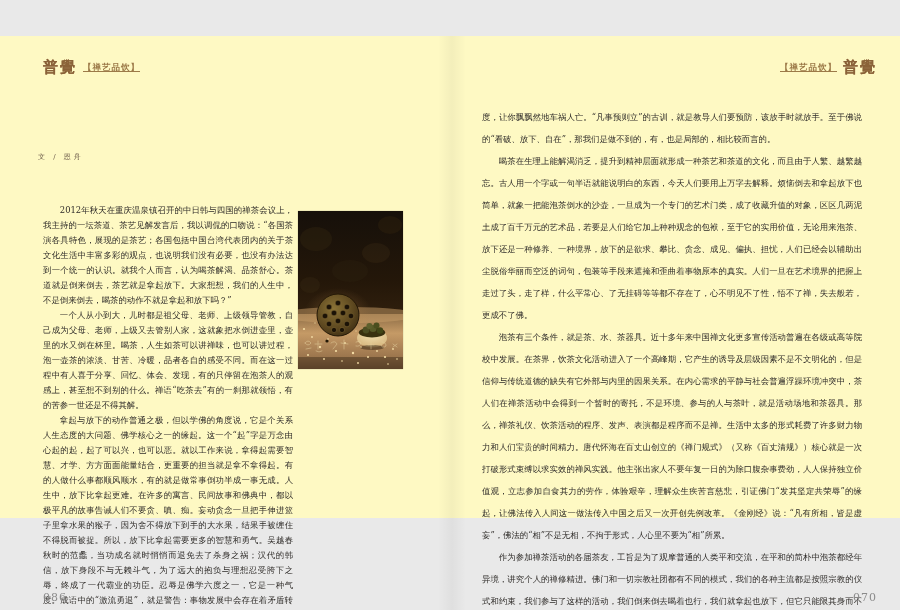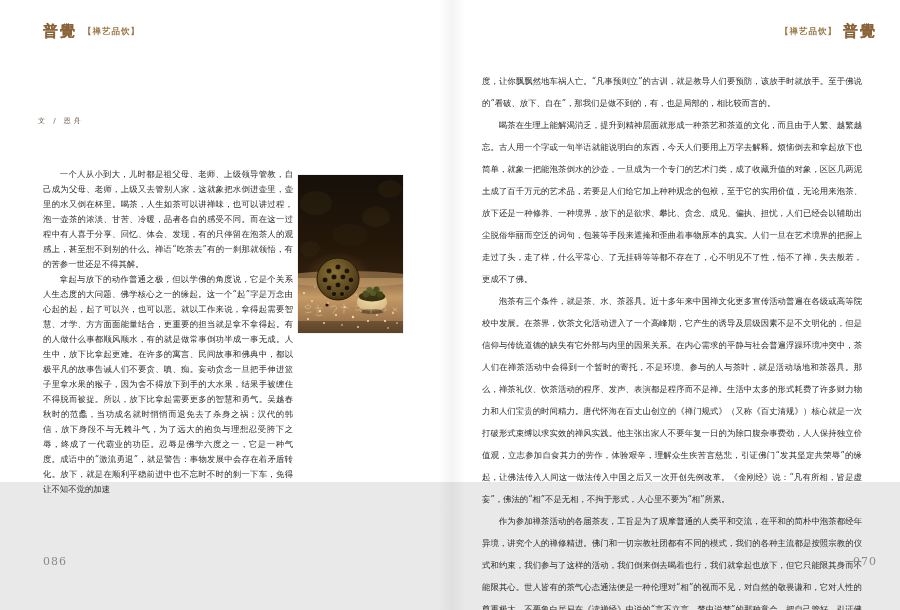--- a/index.html
+++ b/index.html
@@ -1,32 +1,33 @@
 <!DOCTYPE html>
 <html><head>
 <meta charset="utf-8">
 <style>
   html,body{margin:0;padding:0;}
   body{width:900px;height:610px;overflow:hidden;background:#e9e9e9;}
   .spread{
-    position:relative;width:900px;height:482px;background:#ffffff;
+    position:relative;width:900px;height:482px;background:#fef9c3;
     font-family:"DejaVu Serif","Liberation Serif",serif;
+    margin-top:36px;
   }
   .gutter{
     position:absolute;left:438px;top:0;width:28px;height:610px;
     background:linear-gradient(90deg,rgba(0,0,0,0) 0%,rgba(0,0,0,0.045) 50%,rgba(0,0,0,0) 100%);
     pointer-events:none;
   }
   
   .hdr{position:absolute;top:22px;display:flex;align-items:center;gap:6px;color:#96713f;}
   .hdr-left{left:43px;}
   .hdr-right{right:23px;flex-direction:row;}
   .brand{font-weight:bold;font-size:15px;letter-spacing:2px;color:#8a6238;
          font-family:"DejaVu Serif",serif;text-shadow:0 0 0.4px #8a6238;}
-  .coltag{font-size:8.5px;letter-spacing:1px;color:#9c7a48;font-weight:bold;}
+  .coltag{font-size:8.5px;letter-spacing:1px;color:#9c7a48;font-weight:bold;text-decoration:underline;}
   
   .title{
     position:absolute;left:42px;top:66px;font-size:26px;font-weight:bold;
     letter-spacing:5px;color:#8e6d3b;text-shadow:0.4px 0.4px 0 rgba(142,109,59,0.55);
   }
   .byline{position:absolute;left:38px;top:116px;font-size:7px;letter-spacing:3px;color:#6b5b49;}
   
   .body-col{position:absolute;text-align:justify;color:#2e2b28;}
   .body-col p{margin:0;text-indent:2em;}
   .left-col{left:43px;top:167px;width:250px;font-size:8.4px;line-height:15px;}
@@ -59,20 +60,21 @@
   </div>
 
   <div class="hdr hdr-right">
     <span class="coltag">【禅艺品饮】</span>
     <span class="brand">普覺</span>
   </div>
 
   <div class="byline">文 / 恩舟</div>
 
   <div class="body-col left-col">
+    <p>2012年秋天在重庆温泉镇召开的中日韩与四国的禅茶会议上，我主持的一坛茶道、茶艺见解发言后，我以调侃的口吻说：“各国茶演各具特色，展现的是茶艺；各国包括中国台湾代表团内的关于茶文化生活中丰富多彩的观点，也说明我们没有必要，也没有办法达到一个统一的认识。就我个人而言，认为喝茶解渴、品茶舒心。茶道就是倒来倒去，茶艺就是拿起放下。大家想想，我们的人生中，不是倒来倒去，喝茶的动作不就是拿起和放下吗？”</p>
     <p>一个人从小到大，儿时都是祖父母、老师、上级领导管教，自己成为父母、老师，上级又去管别人家，这就象把水倒进壶里，壶里的水又倒在杯里。喝茶，人生如茶可以讲禅味，也可以讲过程，泡一壶茶的浓淡、甘苦、冷暖，品者各自的感受不同。而在这一过程中有人喜于分享、回忆、体会、发现，有的只停留在泡茶人的观感上，甚至想不到别的什么。禅语“吃茶去”有的一刹那就领悟，有的苦参一世还是不得其解。</p>
     <p>拿起与放下的动作普通之极，但以学佛的角度说，它是个关系人生态度的大问题、佛学核心之一的缘起。这一个“起”字是万念由心起的起，起了可以兴，也可以恶。就以工作来说，拿得起需要智慧、才学、方方面面能量结合，更重要的担当就是拿不拿得起。有的人做什么事都顺风顺水，有的就是做常事倒功半成一事无成。人生中，放下比拿起更难。在许多的寓言、民间故事和佛典中，都以极平凡的故事告诫人们不要贪、嗔、痴。妄动贪念一旦把手伸进篮子里拿水果的猴子，因为舍不得放下到手的大水果，结果手被缠住不得脱而被捉。所以，放下比拿起需要更多的智慧和勇气。吴越春秋时的范蠡，当功成名就时悄悄而退免去了杀身之祸；汉代的韩信，放下身段不与无赖斗气，为了远大的抱负与理想忍受胯下之辱，终成了一代霸业的功臣。忍辱是佛学六度之一，它是一种气度。成语中的“激流勇退”，就是警告：事物发展中会存在着矛盾转化。放下，就是在顺利平稳前进中也不忘时不时的刹一下车，免得让不知不觉的加速</p>
   </div>
 
   <div class="photo">
     <svg width="105" height="158" viewBox="0 0 105 158" xmlns="http://www.w3.org/2000/svg">
       <defs>
         <linearGradient id="bgGrad" x1="0" y1="0" x2="0" y2="1">
           <stop offset="0" stop-color="#16100a"></stop>
           <stop offset="0.45" stop-color="#241709"></stop>

